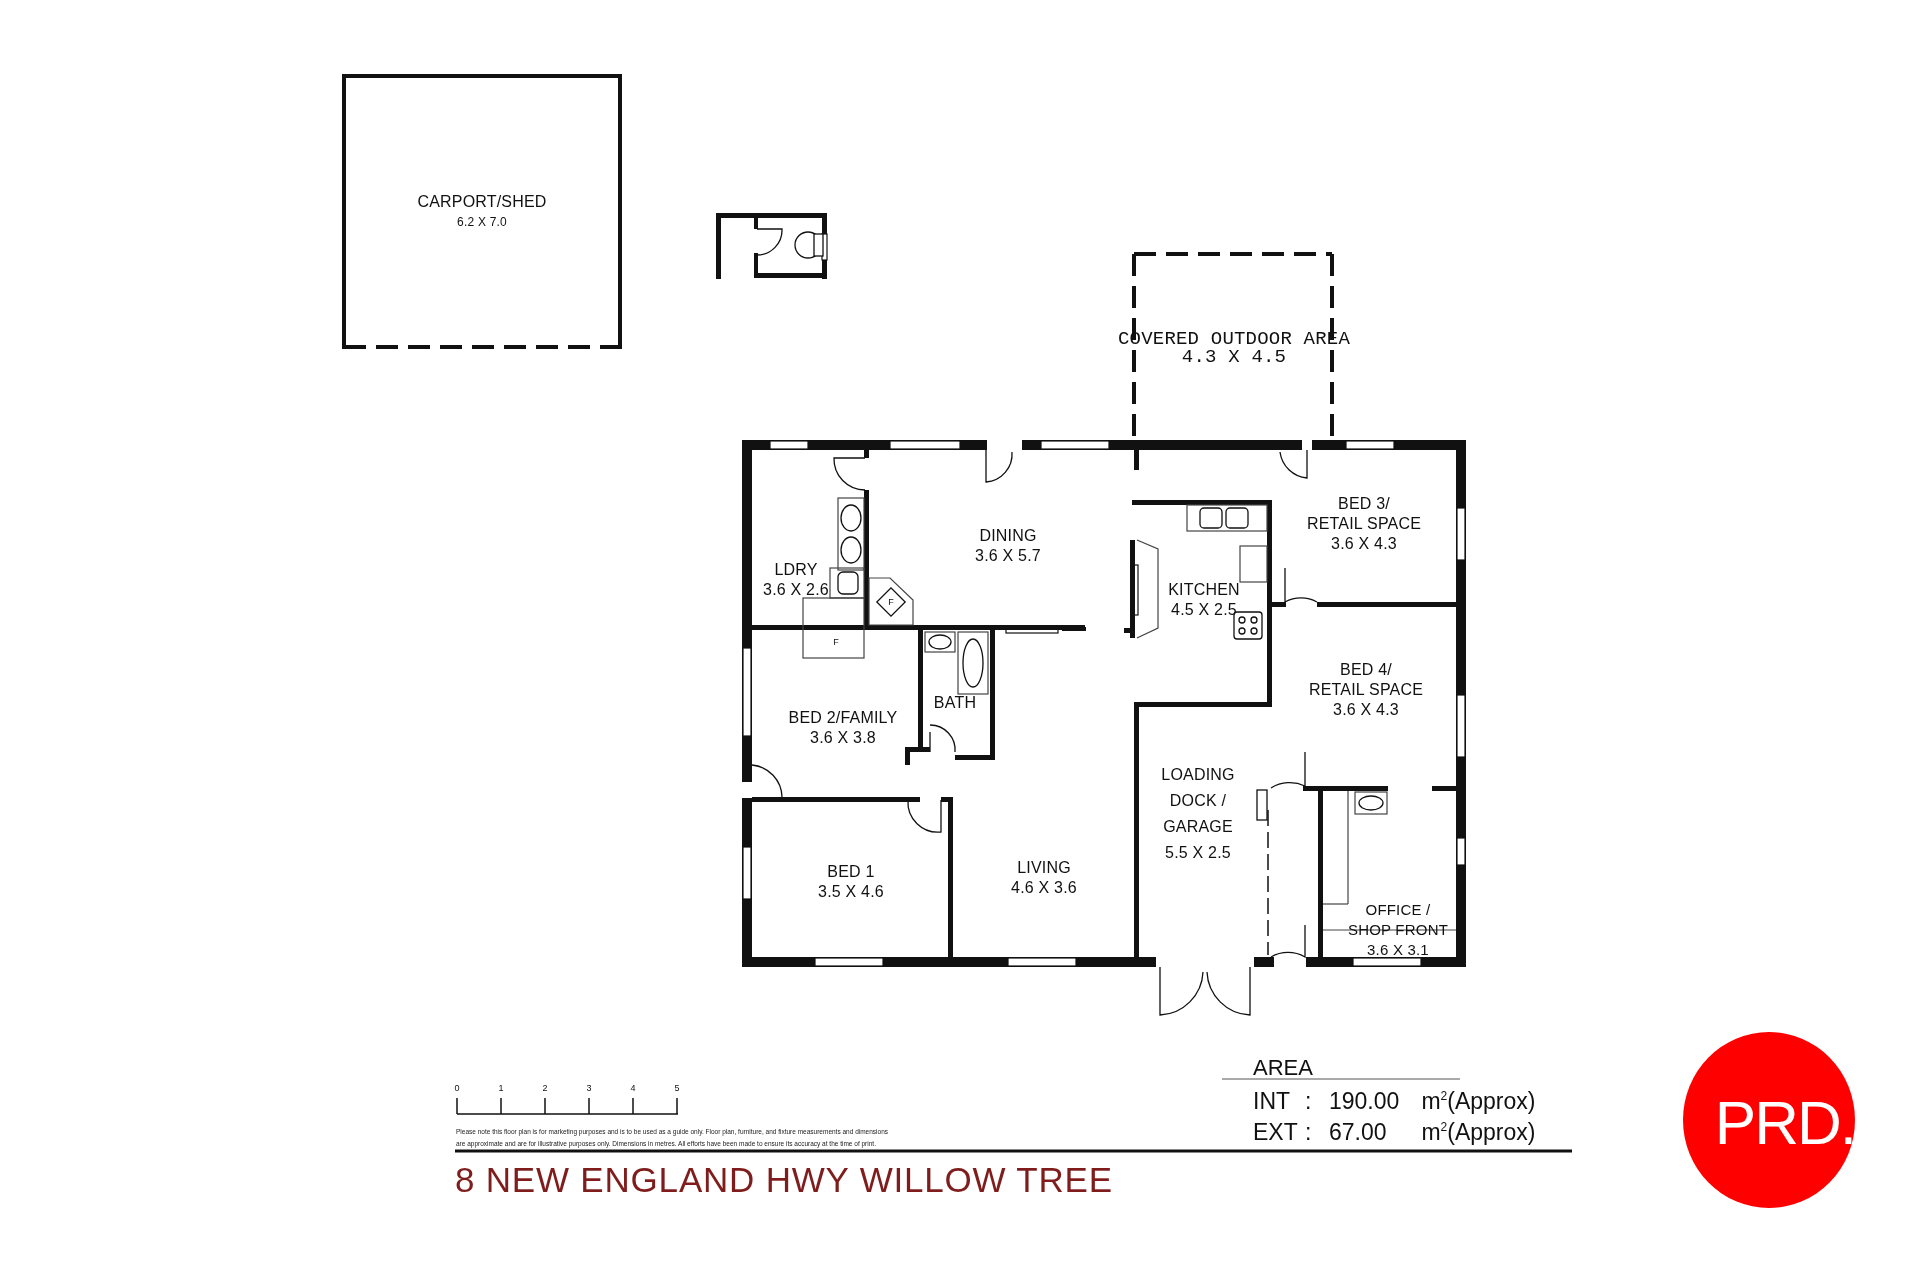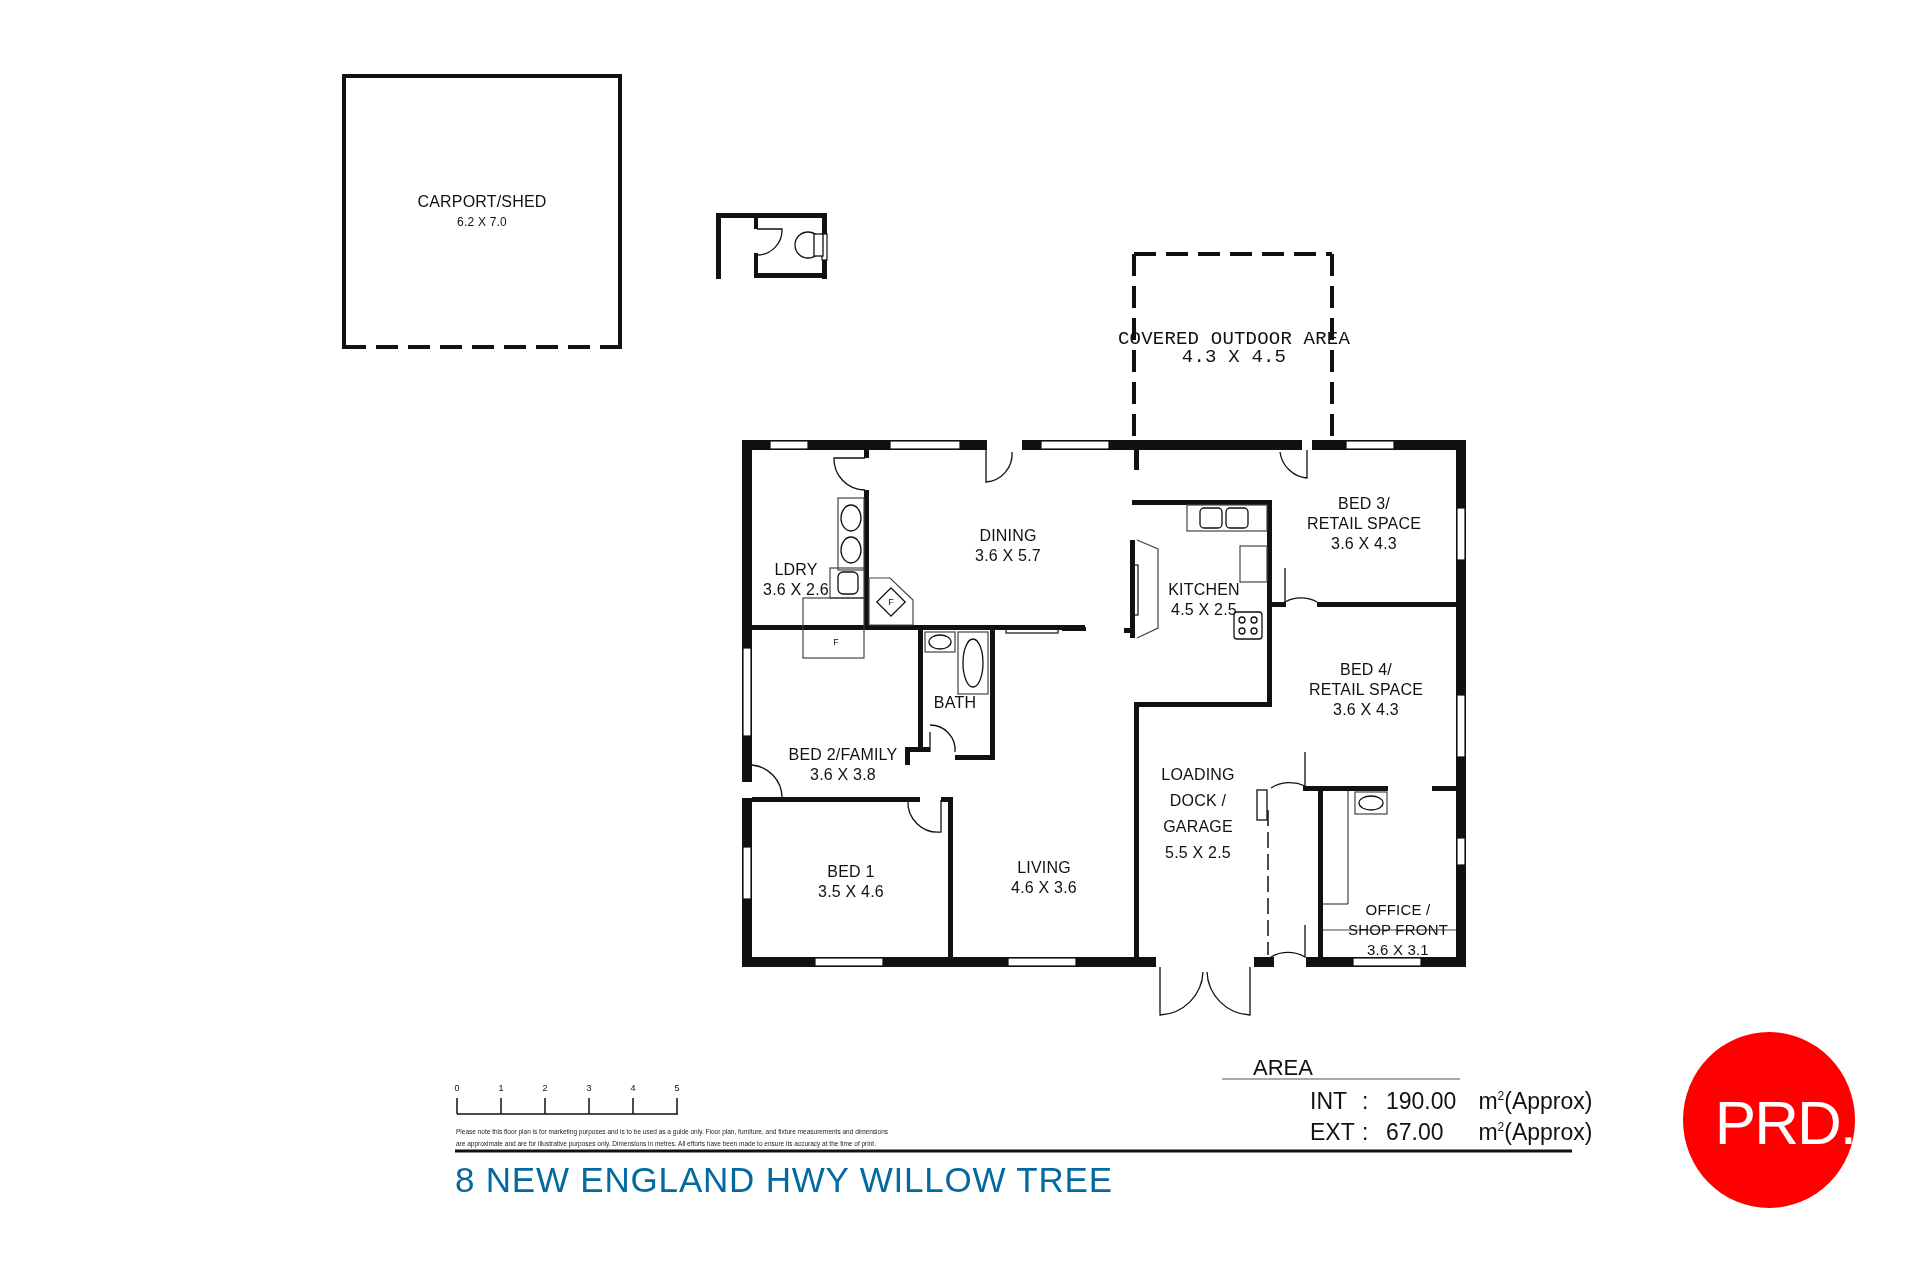--- a/index.html
+++ b/index.html
@@ -9,23 +9,23 @@
     .thin { stroke: #111; stroke-width: 1.3; fill: none; }
     .thin-fill { stroke: #111; stroke-width: 1.3; fill: #fff; }
     .fixture { stroke: #444; stroke-width: 1.2; fill: none; }
     .win { fill: #fff; stroke: #111; stroke-width: 1.2; }
     .dash { stroke: #111; stroke-width: 4; fill: none; stroke-dasharray: 22 10; }
     .label { position: absolute; text-align: center; font-size: 16px; line-height: 20px; white-space: nowrap; transform: translateX(-50%); letter-spacing: 0.2px; }
     .label span { display: block; }
     .label.big { font-size: 16px; line-height: 26px; }
     .tick { position: absolute; font-size: 9px; transform: translateX(-50%); }
     .disclaimer { position: absolute; left: 456px; top: 1126px; font-size: 6.5px; line-height: 12px; color: #222; width: 520px; }
-    .address { position: absolute; left: 455px; top: 1160px; font-size: 35px; letter-spacing: 0.8px; color: #0369a1; white-space: nowrap; }
+    .address { position: absolute; left: 455px; top: 1160px; font-size: 35px; letter-spacing: 0.8px; color: #7f1d1d; white-space: nowrap; }
     .area-title { position: absolute; left: 1253px; top: 1055px; font-size: 22px; }
-    .area-row { position: absolute; left: 1310px; font-size: 23px; white-space: nowrap; }
+    .area-row { position: absolute; left: 1253px; font-size: 23px; white-space: nowrap; }
     .area-row .k { display: inline-block; width: 52px; }
     .area-row .c { display: inline-block; width: 24px; }
     .area-row .v { display: inline-block; width: 86px; }
     .area-row sup { font-size: 12px; }
     .logo { position: absolute; left: 1683px; top: 1032px; width: 172px; height: 176px; border-radius: 50%; display: flex; align-items: center; justify-content: flex-end; }
     .logo span { color: #fff; font-size: 62px; font-weight: 300; letter-spacing: -2px; margin-top: 4px; }
   </style>
 </head>
 <body>
 
@@ -223,21 +223,21 @@
 <div class="label" style="left:1364px; top:494px;">
   <span>BED 3/</span>
   <span>RETAIL SPACE</span>
   <span>3.6 X 4.3</span>
 </div>
 <div class="label" style="left:1366px; top:660px;text-align:center;">
   <span>BED 4/</span>
   <span>RETAIL SPACE</span>
   <span>3.6 X 4.3</span>
 </div>
-<div class="label" style="left:843px; top:745px;text-align:center;">
+<div class="label" style="left:843px; top:708px;text-align:center;">
   <span>BED 2/FAMILY</span>
   <span>3.6 X 3.8</span>
 </div>
 <div class="label" style="left:955px; top:693px;">
   <span>BATH</span>
 </div>
 <div class="label" style="left:851px; top:862px;">
   <span>BED 1</span>
   <span>3.5 X 4.6</span>
 </div>

